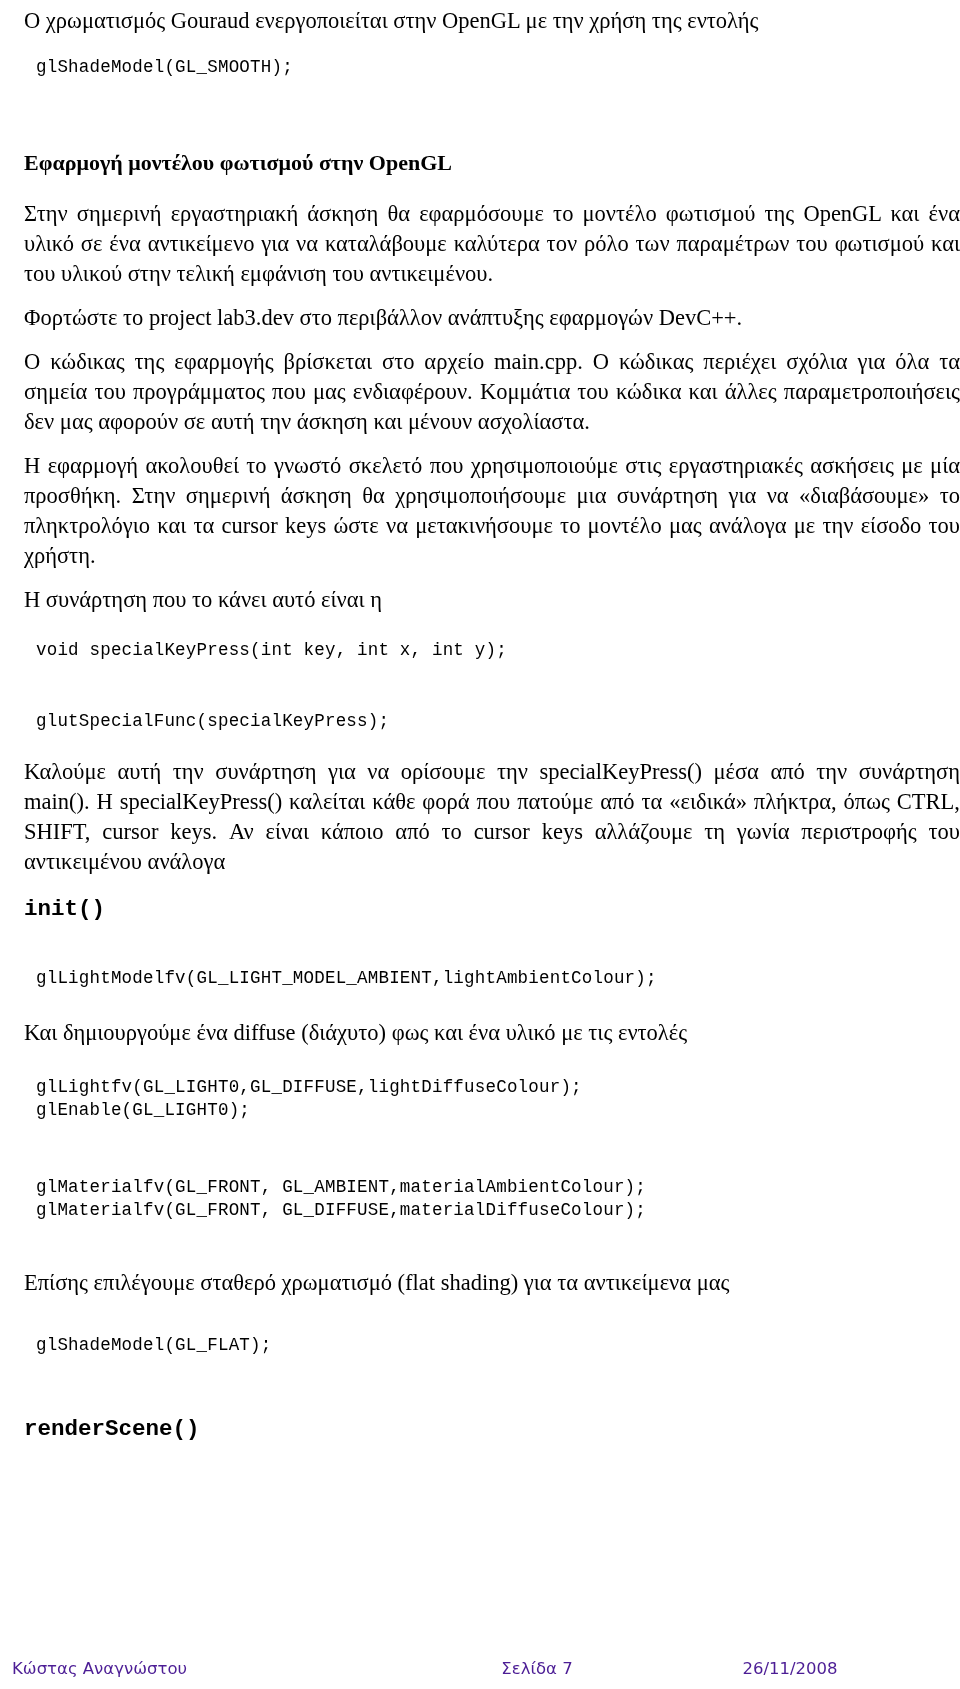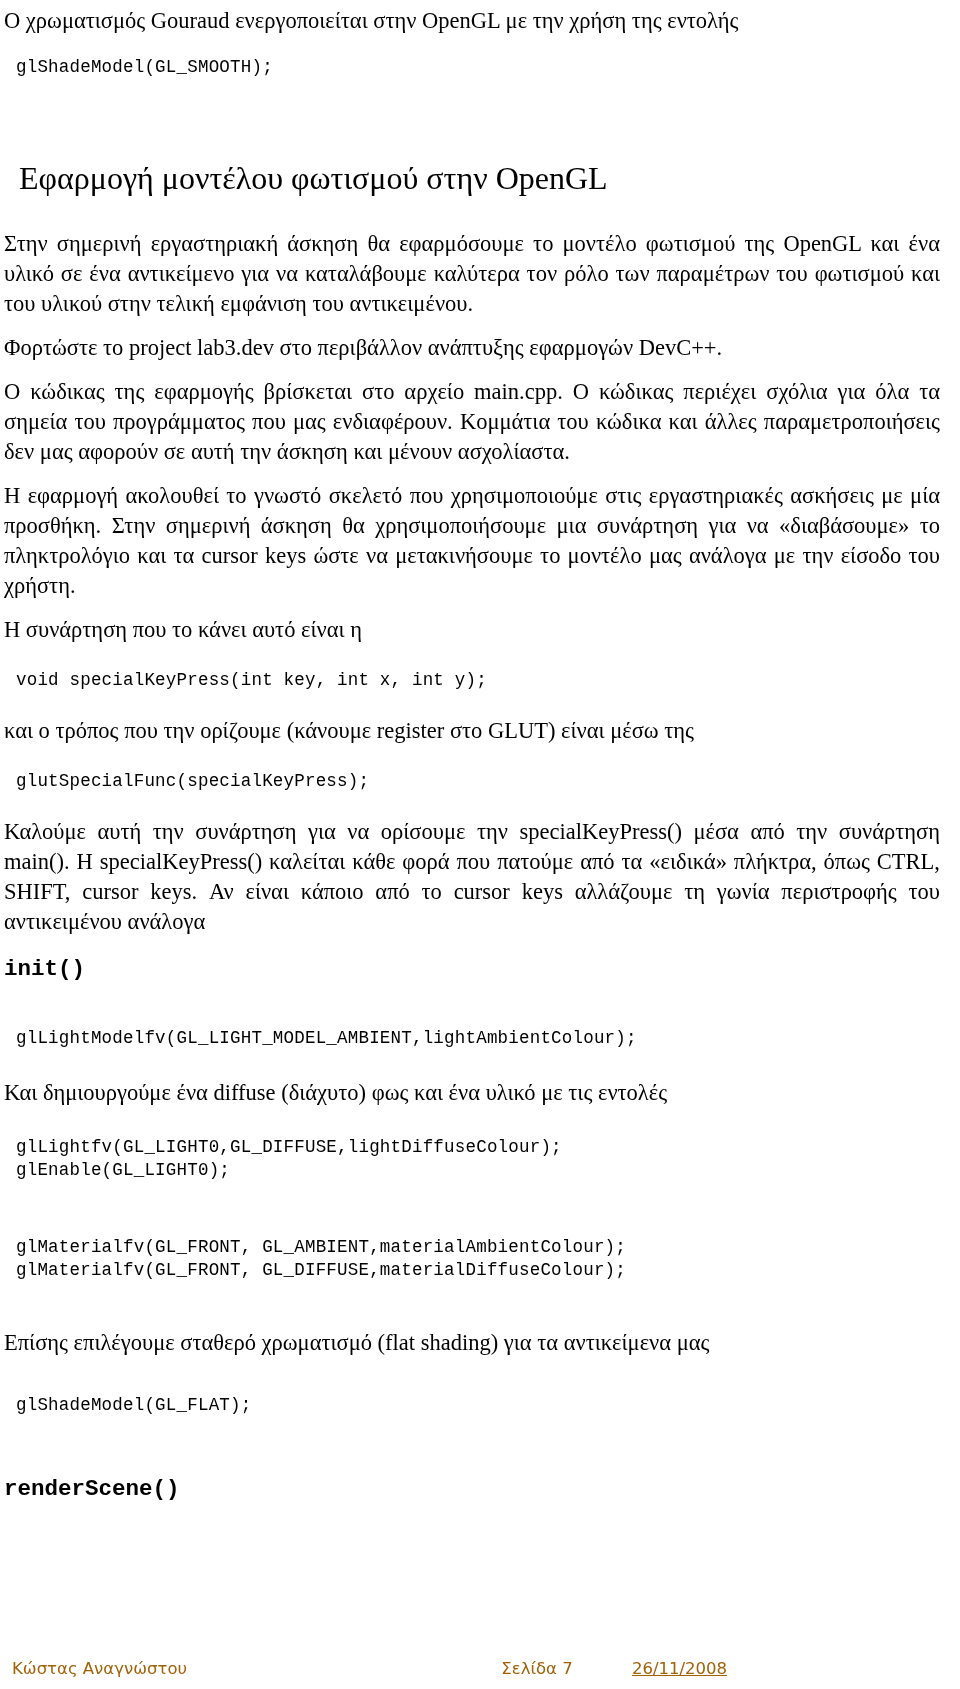--- a/index.html
+++ b/index.html
@@ -23,21 +23,21 @@
     left: 0;
     top: 0;
     width: 960px;
     height: 1689px;
     box-sizing: border-box;
     padding: 0;
   }
 
   .content {
     position: absolute;
-    left: 4px;
+    left: 24px;
     top: 6px;
     width: 936px;
   }
 
   
   p.body {
     margin: 0 0 0 0;
     font-size: 22.5px;
     line-height: 30px;
     text-align: justify;
@@ -53,24 +53,24 @@
     font-family: "Liberation Mono", "DejaVu Sans Mono", monospace;
     font-size: 17.5px;
     line-height: 23px;
     letter-spacing: 0.2px;
     white-space: pre;
     text-align: left;
   }
 
   
   h2.heading-major {
-    margin: 15px;
-    font-size: 32px;
+    margin: 0;
+    font-size: 22px;
     line-height: 32px;
-    font-weight: normal;
+    font-weight: bold;
     font-family: "Liberation Serif", "DejaVu Serif", serif;
   }
   h3.heading-minor {
     margin: 0;
     font-size: 22.5px;
     line-height: 28px;
     font-weight: bold;
     font-family: Liberation Mono, monospace;
   }
 
@@ -91,25 +91,25 @@
   .footer {
     position: absolute;
     left: 12px;
     top: 1658px;
     width: 936px;
     display: flex;
     align-items: baseline;
     font-family: "DejaVu Sans", "Liberation Sans", sans-serif;
     font-size: 16.5px;
     line-height: 22px;
-    color: #a16207;
+    color: #4c1d95;
   }
   .footer .f-left   { flex: 0 0 auto; width: 430px; text-align: left; }
   .footer .f-center { flex: 0 0 auto; width: 190px; text-align: center; }
-  .footer .f-right  { flex: 1 1 auto; text-align: left; text-decoration: underline; }
+  .footer .f-right  { flex: 1 1 auto; text-align: center; }
 </style>
 </head>
 <body>
 
 <div class="page">
 
   <div class="content">
 
     <p class="body nojust">Ο χρωματισμός Gouraud ενεργοποιείται στην OpenGL με την χρήση της εντολής</p>
 
@@ -140,21 +140,20 @@
     <div class="sp-14"></div>
 
     <p class="body nojust">Η συνάρτηση που το κάνει αυτό είναι η</p>
 
     <div class="sp-12"></div>
 
     <pre class="code">void specialKeyPress(int key, int x, int y);</pre>
 
     <div class="sp-12"></div>
 
-    <p class="body nojust">και ο τρόπος που την ορίζουμε (κάνουμε register στο GLUT) είναι μέσω της</p>
 
     <div class="sp-12"></div>
 
     <pre class="code">glutSpecialFunc(specialKeyPress);</pre>
 
     <div class="sp-12"></div>
 
     <p class="body">Καλούμε αυτή την συνάρτηση για να ορίσουμε την specialKeyPress() μέσα από την συνάρτηση main(). Η specialKeyPress() καλείται κάθε φορά που πατούμε από τα «ειδικά» πλήκτρα, όπως CTRL, SHIFT, cursor keys. Αν είναι κάποιο από το cursor keys αλλάζουμε τη γωνία περιστροφής του αντικειμένου ανάλογα</p>
 
     <div class="sp-18"></div>

